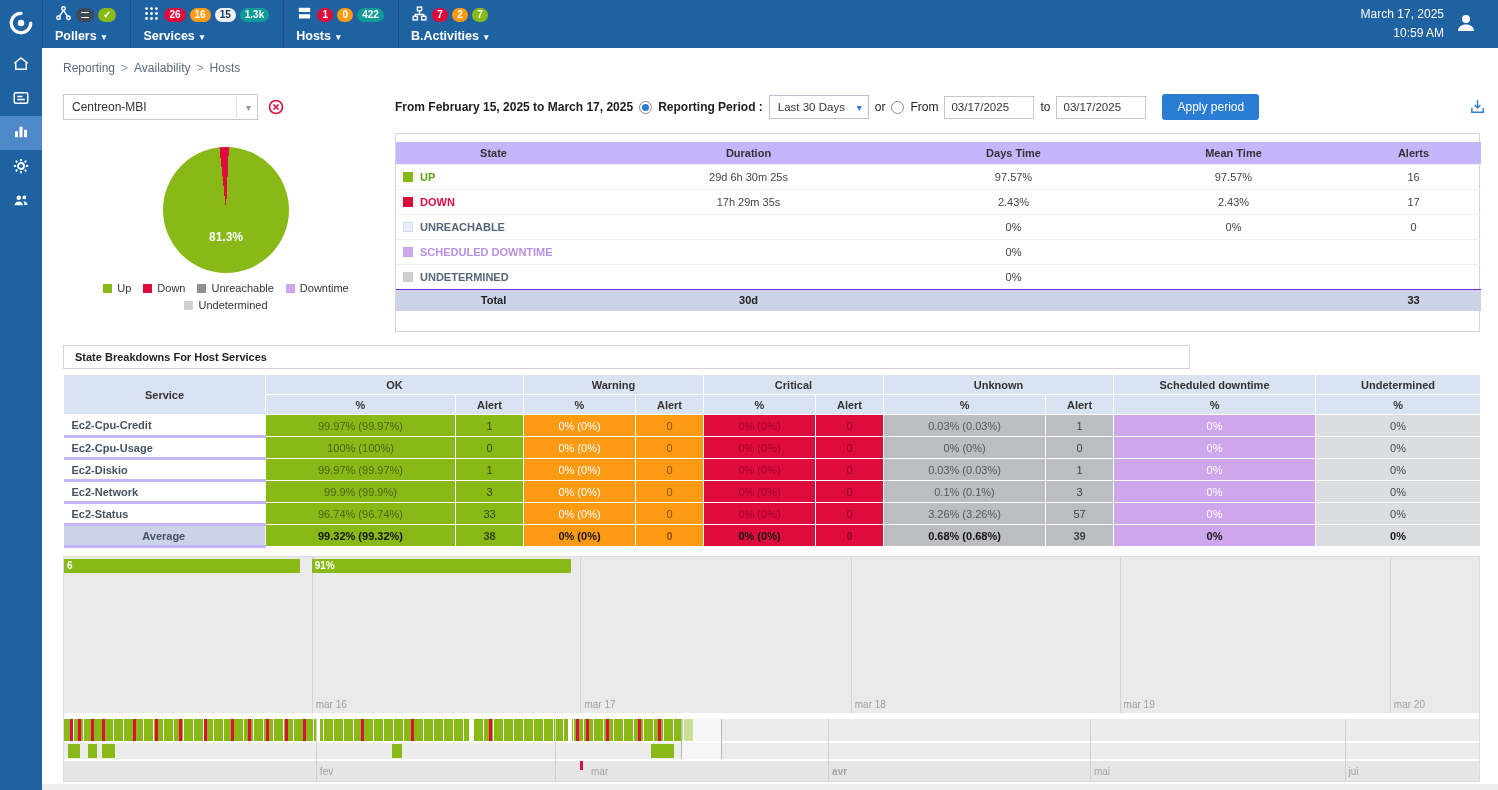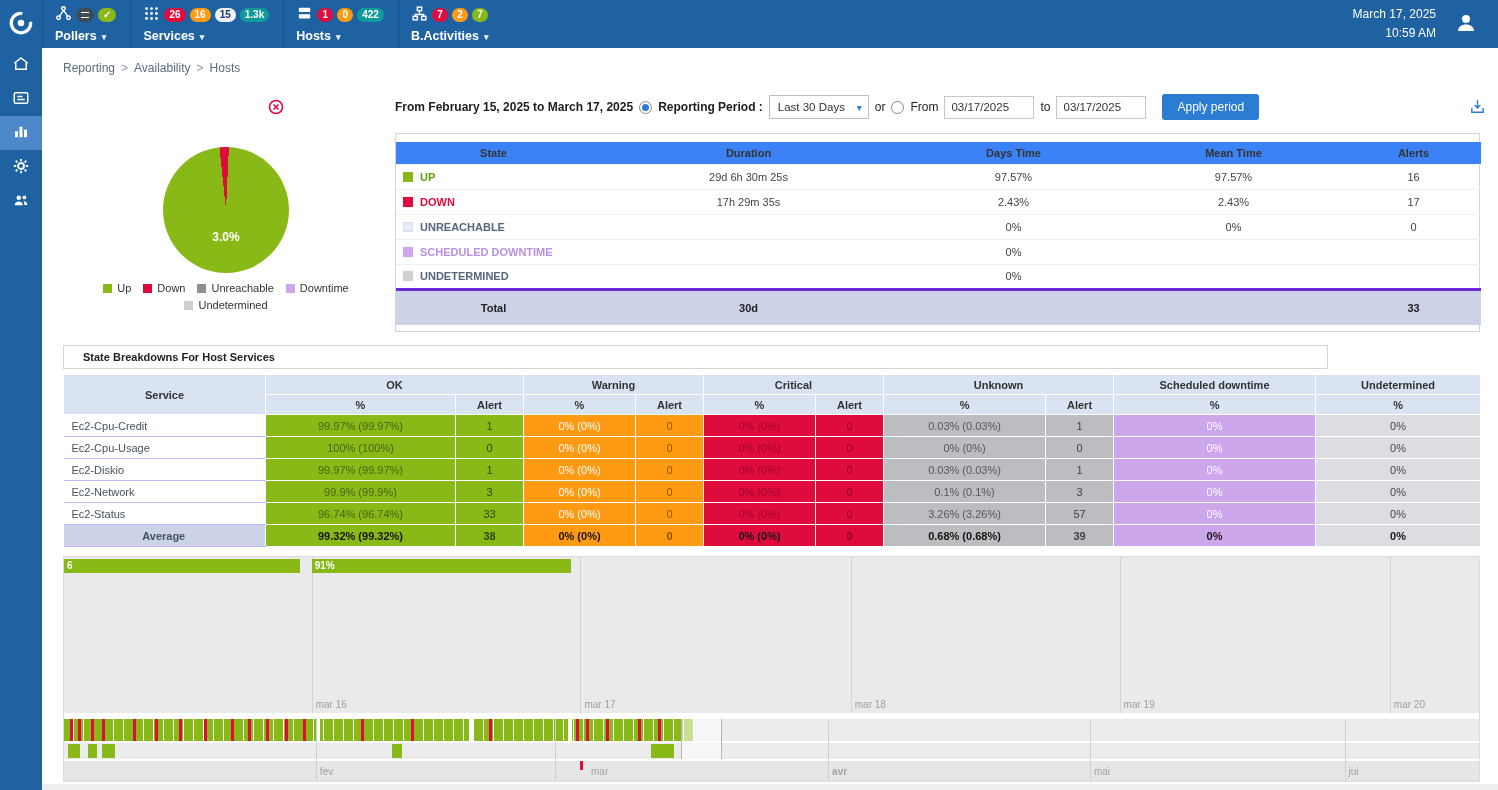--- a/index.html
+++ b/index.html
@@ -17,21 +17,21 @@
   .menu-label { font-size:12.5px; font-weight:bold; display:flex; align-items:center; gap:5px; }
   .menu-label .caret::after { content:"▾"; font-size:9px; opacity:.95; }
   .pill { min-width:16px; padding:1px 5px; border-radius:9px; font-size:10px; font-weight:bold; text-align:center; line-height:12px; display:inline-block; }
   .pill-critical { background:#e00b3d; color:#fff; }
   .pill-warning  { background:#ff9a13; color:#fff; }
   .pill-neutral  { background:#eef2f7; color:#17395c; }
   .pill-pending  { background:#109b9b; color:#fff; }
   .pill-ok       { background:#88b917; color:#fff; }
   .pill-dark     { background:#3c4b55; color:#fff; display:inline-flex; align-items:center; justify-content:center; height:14px; }
   .pill-lines { display:block; width:8px; height:6px; border-top:1.5px solid #fff; border-bottom:1.5px solid #fff; }
-  .clockbox { margin-left:auto; display:flex; align-items:center; gap:14px; padding-right:16px; }
+  .clockbox { margin-left:auto; display:flex; align-items:center; gap:6px; padding-right:16px; }
   .datetime { text-align:right; font-size:12px; line-height:1.55; white-space:nowrap; }
   .user-btn { width:32px; height:32px; display:flex; align-items:center; justify-content:center; cursor:pointer; }
 
   
   .sidebar { position:absolute; left:0; top:48px; bottom:0; width:42px; background:#1f62a2; z-index:9; }
   .side-item { height:34px; display:flex; align-items:center; justify-content:center; cursor:pointer; }
   .side-item.active { background:#4d88c8; }
 
   
   .content { position:absolute; left:42px; top:48px; right:0; bottom:0; background:#fff; }
@@ -59,36 +59,36 @@
   .pie-circle { position:absolute; left:121px; top:99px; width:126px; height:126px; border-radius:50%; }
   .pie-circle span { position:absolute; left:0; right:0; top:66%; text-align:center; color:#fff; font-size:12px; font-weight:bold; }
   .legend { position:absolute; left:24px; top:234px; width:320px; display:flex; flex-wrap:wrap; justify-content:center; column-gap:12px; row-gap:5px; font-size:11px; color:#333; }
   .legend-item { display:flex; align-items:center; gap:5px; }
   .lg-sq { width:9px; height:9px; flex:none; }
 
   
   .panel { position:absolute; left:353px; top:85px; width:1085px; height:199px; border:1px solid #d4d4d4; background:#fff; }
   .panel-title { font-size:11px; color:#333; padding:8px 0 0 14px; }
   table.hs { width:100%; border-collapse:collapse; margin-top:8px; font-size:11px; table-layout:fixed; }
-  .hs th { background:#3b82f6; height:22px; font-weight:bold; color:#333; }
+  .hs th { background:#c4b5fd; height:22px; font-weight:bold; color:#333; }
   .hs td { height:25px; text-align:center; color:#444; border-top:1px solid #efefef; }
   .hs td.state-cell { text-align:left; padding-left:7px; }
   .sq { display:inline-block; width:10px; height:10px; margin-right:7px; vertical-align:-1px; }
   .sw-ok{background:#88b917;} .sw-crit{background:#e00b3d;} .sw-unreach{background:#e4ecf6;border:1px solid #d4dfeb;}
   .sw-down{background:#cda6ec;} .sw-undet{background:#cfcfcf;}
   .state-label { font-weight:bold; font-size:11px; }
   .lb-ok{color:#5ba10c;} .lb-crit{color:#e00b3d;} .lb-unreach{color:#55667a;} .lb-down{color:#b98fe3;} .lb-undet{color:#55667a;}
-  .hs tfoot td { background:#ccd3e8; font-weight:bold; height:36px; border-top:3px solid #6d28d9; color:#222; }
-
-  
-  .bd-title-box { position:absolute; left:21px; top:297px; width:1265px; height:24px; border:1px solid #d4d4d4; display:flex; align-items:center; padding-left:19px; font-size:11px; font-weight:bold; color:#222; background:#fff; }
+  .hs tfoot td { background:#ccd3e8; font-weight:bold; height:22px; border-top:1px solid #6d28d9; color:#222; }
+
+  
+  .bd-title-box { position:absolute; left:21px; top:297px; width:1127px; height:24px; border:1px solid #d4d4d4; display:flex; align-items:center; padding-left:11px; font-size:11px; font-weight:bold; color:#222; background:#fff; }
   table.bd { position:absolute; left:21px; top:326px; width:1417px; border-collapse:collapse; font-size:11px; table-layout:fixed; }
   .bd th { background:#d9e3f1; height:20px; font-weight:bold; color:#333; border:1px solid #fff; }
   .bd td { height:22px; text-align:center; border-bottom:1px solid #fff; border-right:1px solid #fff; overflow:hidden; }
-  .bd td.service { background:#fff; text-align:left; padding-left:8px; color:#45525f; border-bottom:1px solid #c4b5fd; }
+  .bd td.service { background:#fff; text-align:left; padding-left:8px; color:#45525f; border-bottom:3px solid #c4b5fd;font-weight:bold; }
   .c-ok   { background:#88b917; color:#4c6313; }
   .c-ok.alert { color:#2f4708; }
   .c-warn { background:#ff9a13; color:#fff; }
   .c-warn.alert { color:#8a5200; }
   .c-crit { background:#e00b3d; color:#9c0628; }
   .c-crit.alert { color:#8a0523; }
   .c-unk  { background:#bcbdc0; color:#54575c; }
   .c-unk.alert { color:#3f4247; }
   .c-down { background:#cda6ec; color:#fff; }
   .c-undet{ background:#dcdde0; color:#47484b; }
@@ -262,20 +262,23 @@
         </svg></span>
   </div>
 </aside>
 
 <main class="content">
 
   <div class="breadcrumb">
     <span class="crumb">Reporting</span><span class="sep">&gt;</span><span class="crumb">Availability</span><span class="sep">&gt;</span><span class="crumb">Hosts</span>
   </div>
 
+  <div class="select host-select">
+      <span>Centreon-MBI</span>
+    </div>
   <div class="clear-btn">
     <span><svg width="16" height="16" viewBox="0 0 16 16">
           <circle cx="8" cy="8" r="6.5" fill="#fff" stroke="#e00b3d" stroke-width="1.6"></circle>
           <path d="M5.5 5.5l5 5M10.5 5.5l-5 5" stroke="#e00b3d" stroke-width="1.6"></path>
         </svg></span>
   </div>
 
   <div class="period-group">
     <span class="bold">From February 15, 2025 to March 17, 2025</span>
     <span class="radio checked"></span>
@@ -293,21 +296,21 @@
   </div>
 
   <div class="export-btn">
     <span><svg width="17" height="17" viewBox="0 0 24 24" fill="none" stroke="#2b7cd3" stroke-width="2">
           <path d="M4 14v6h16v-6"></path>
           <path d="M12 3v11M8 10l4 4 4-4"></path>
         </svg></span>
   </div>
 
   <div class="pie-circle" style="background: conic-gradient(from -6deg, rgb(224, 11, 61) 0deg, rgb(224, 11, 61) 8.64deg, rgb(136, 185, 23) 8.64deg, rgb(136, 185, 23) 360deg);">
-    <span>3.0%</span>
+    <span>81.3%</span>
   </div>
   <div class="legend">
     <span class="legend-item">
         <i class="lg-sq" style="background:#88b917"></i>
         <span>Up</span>
       </span>
     <span class="legend-item">
         <i class="lg-sq" style="background:#e00b3d"></i>
         <span>Down</span>
       </span>

